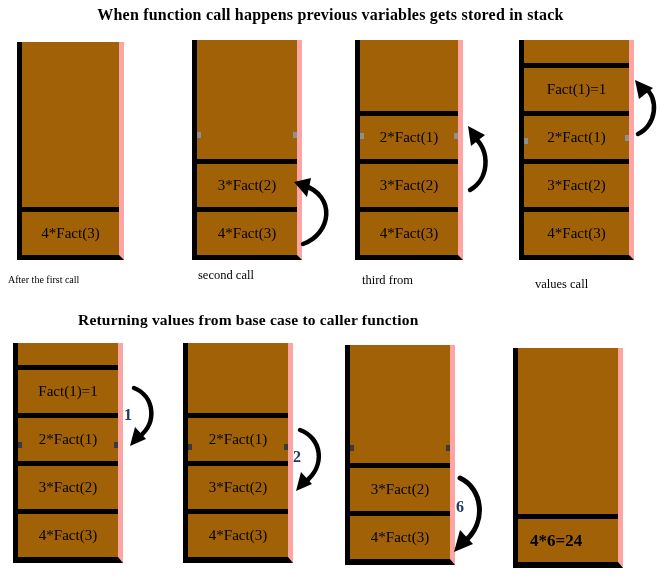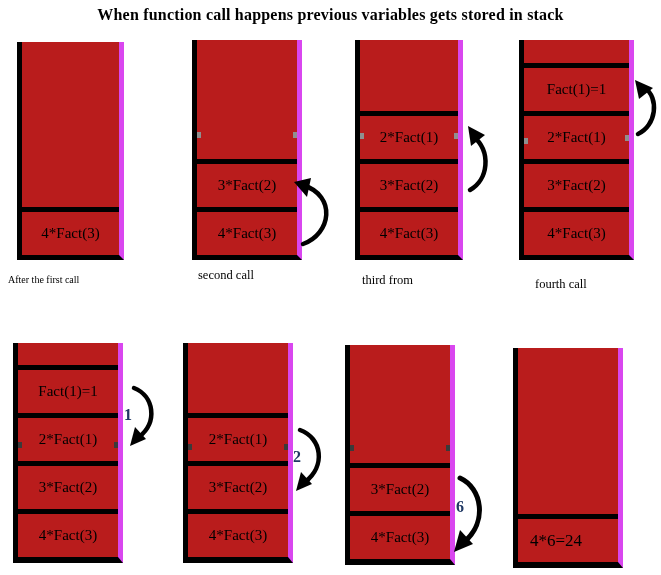--- a/index.html
+++ b/index.html
@@ -7,45 +7,46 @@
     position:relative;width:661px;height:575px;background:#ffffff;overflow:hidden;
     font-family:"Liberation Serif", serif;color:#000;
   }
   .title{
     position:absolute;font-weight:bold;font-size:16px;letter-spacing:0.2px;
     font-family:"Liberation Serif", serif;white-space:nowrap;
   }
   #title1{top:6px;left:0;width:661px;text-align:center;}
   #title2{top:311px;left:78px;font-size:15.5px;}
   .stack{
-    position:absolute;box-sizing:border-box;background:#b91c1c;
-    border-left:5px solid #000;border-right:5px solid #d946ef;border-bottom:5px solid #000;
+    position:absolute;box-sizing:border-box;background:#a16207;
+    border-left:5px solid #000;border-right:5px solid #fca5a5;border-bottom:5px solid #000;
     display:flex;flex-direction:column;justify-content:flex-end;
   }
   .stack.thickbottom{border-bottom-width:6px;}
   .cell{
     box-sizing:border-box;height:48px;border-top:5px solid #000;
     display:flex;align-items:center;justify-content:center;
     font-size:15px;white-space:nowrap;
   }
-  .cell.result{font-weight:normal;font-size:17px;justify-content:flex-start;padding-left:12px;}
+  .cell.result{font-weight:bold;font-size:17px;justify-content:flex-start;padding-left:12px;}
   .stack-label{position:absolute;font-size:12.5px;white-space:nowrap;}
   .sans{font-family:Liberation Serif, serif;font-size:10px;}
   .rv{position:absolute;font-weight:bold;font-size:16px;}
   .arrow{position:absolute;}
   .tick{position:absolute;width:4px;height:6px;}
   .tick.light{background:#8f8f8f;}
   .tick.dark{background:#3a3a3a;}
 </style>
 </head>
 <body>
 
 <div id="canvas">
 
   <div class="title" id="title1">When function call happens previous variables gets stored in stack</div>
+  <div class="title" id="title2">Returning values from base case to caller function</div>
 
   <div class="stack" style="left:17px;top:42px;width:107px;height:218px">
     <div class="cell">
         <span>4*Fact(3)</span>
       </div>
   </div>
 
   <div class="stack" style="left:192px;top:40px;width:110px;height:220px">
     <div class="cell">
         <span>3*Fact(2)</span>
@@ -85,21 +86,21 @@
   <div class="tick light" style="left:197px;top:132px"></div>
   <div class="tick light" style="left:293px;top:132px"></div>
   <div class="tick light" style="left:360px;top:133px"></div>
   <div class="tick light" style="left:454px;top:133px"></div>
   <div class="tick light" style="left:524px;top:138px"></div>
   <div class="tick light" style="left:625px;top:135px"></div>
 
   <div class="stack-label sans" style="left:8px;top:274px">After the first call</div>
   <div class="stack-label" style="left:198px;top:268px">second call</div>
   <div class="stack-label" style="left:362px;top:273px">third from</div>
-  <div class="stack-label" style="left:535px;top:277px">fourth call</div>
+  <div class="stack-label" style="left:535px;top:277px">values call</div>
 
   <svg class="arrow" style="left:291px;top:170px" width="46" height="78" viewBox="0 0 46 78">
     <path d="M 12 74 C 40 64, 46 26, 12 15" fill="none" stroke="#000" stroke-width="4.5" stroke-linecap="round"></path>
     <polygon points="3,12 16,27 20,8" fill="#000"></polygon>
   </svg>
   <svg class="arrow" style="left:460px;top:122px" width="34" height="72" viewBox="0 0 34 72">
     <path d="M 10 68 C 28 58, 32 30, 13 14" fill="none" stroke="#000" stroke-width="4.5" stroke-linecap="round"></path>
     <polygon points="8,4 11,24 25,13" fill="#000"></polygon>
   </svg>
   <svg class="arrow" style="left:630px;top:76px" width="31" height="62" viewBox="0 0 31 62">

